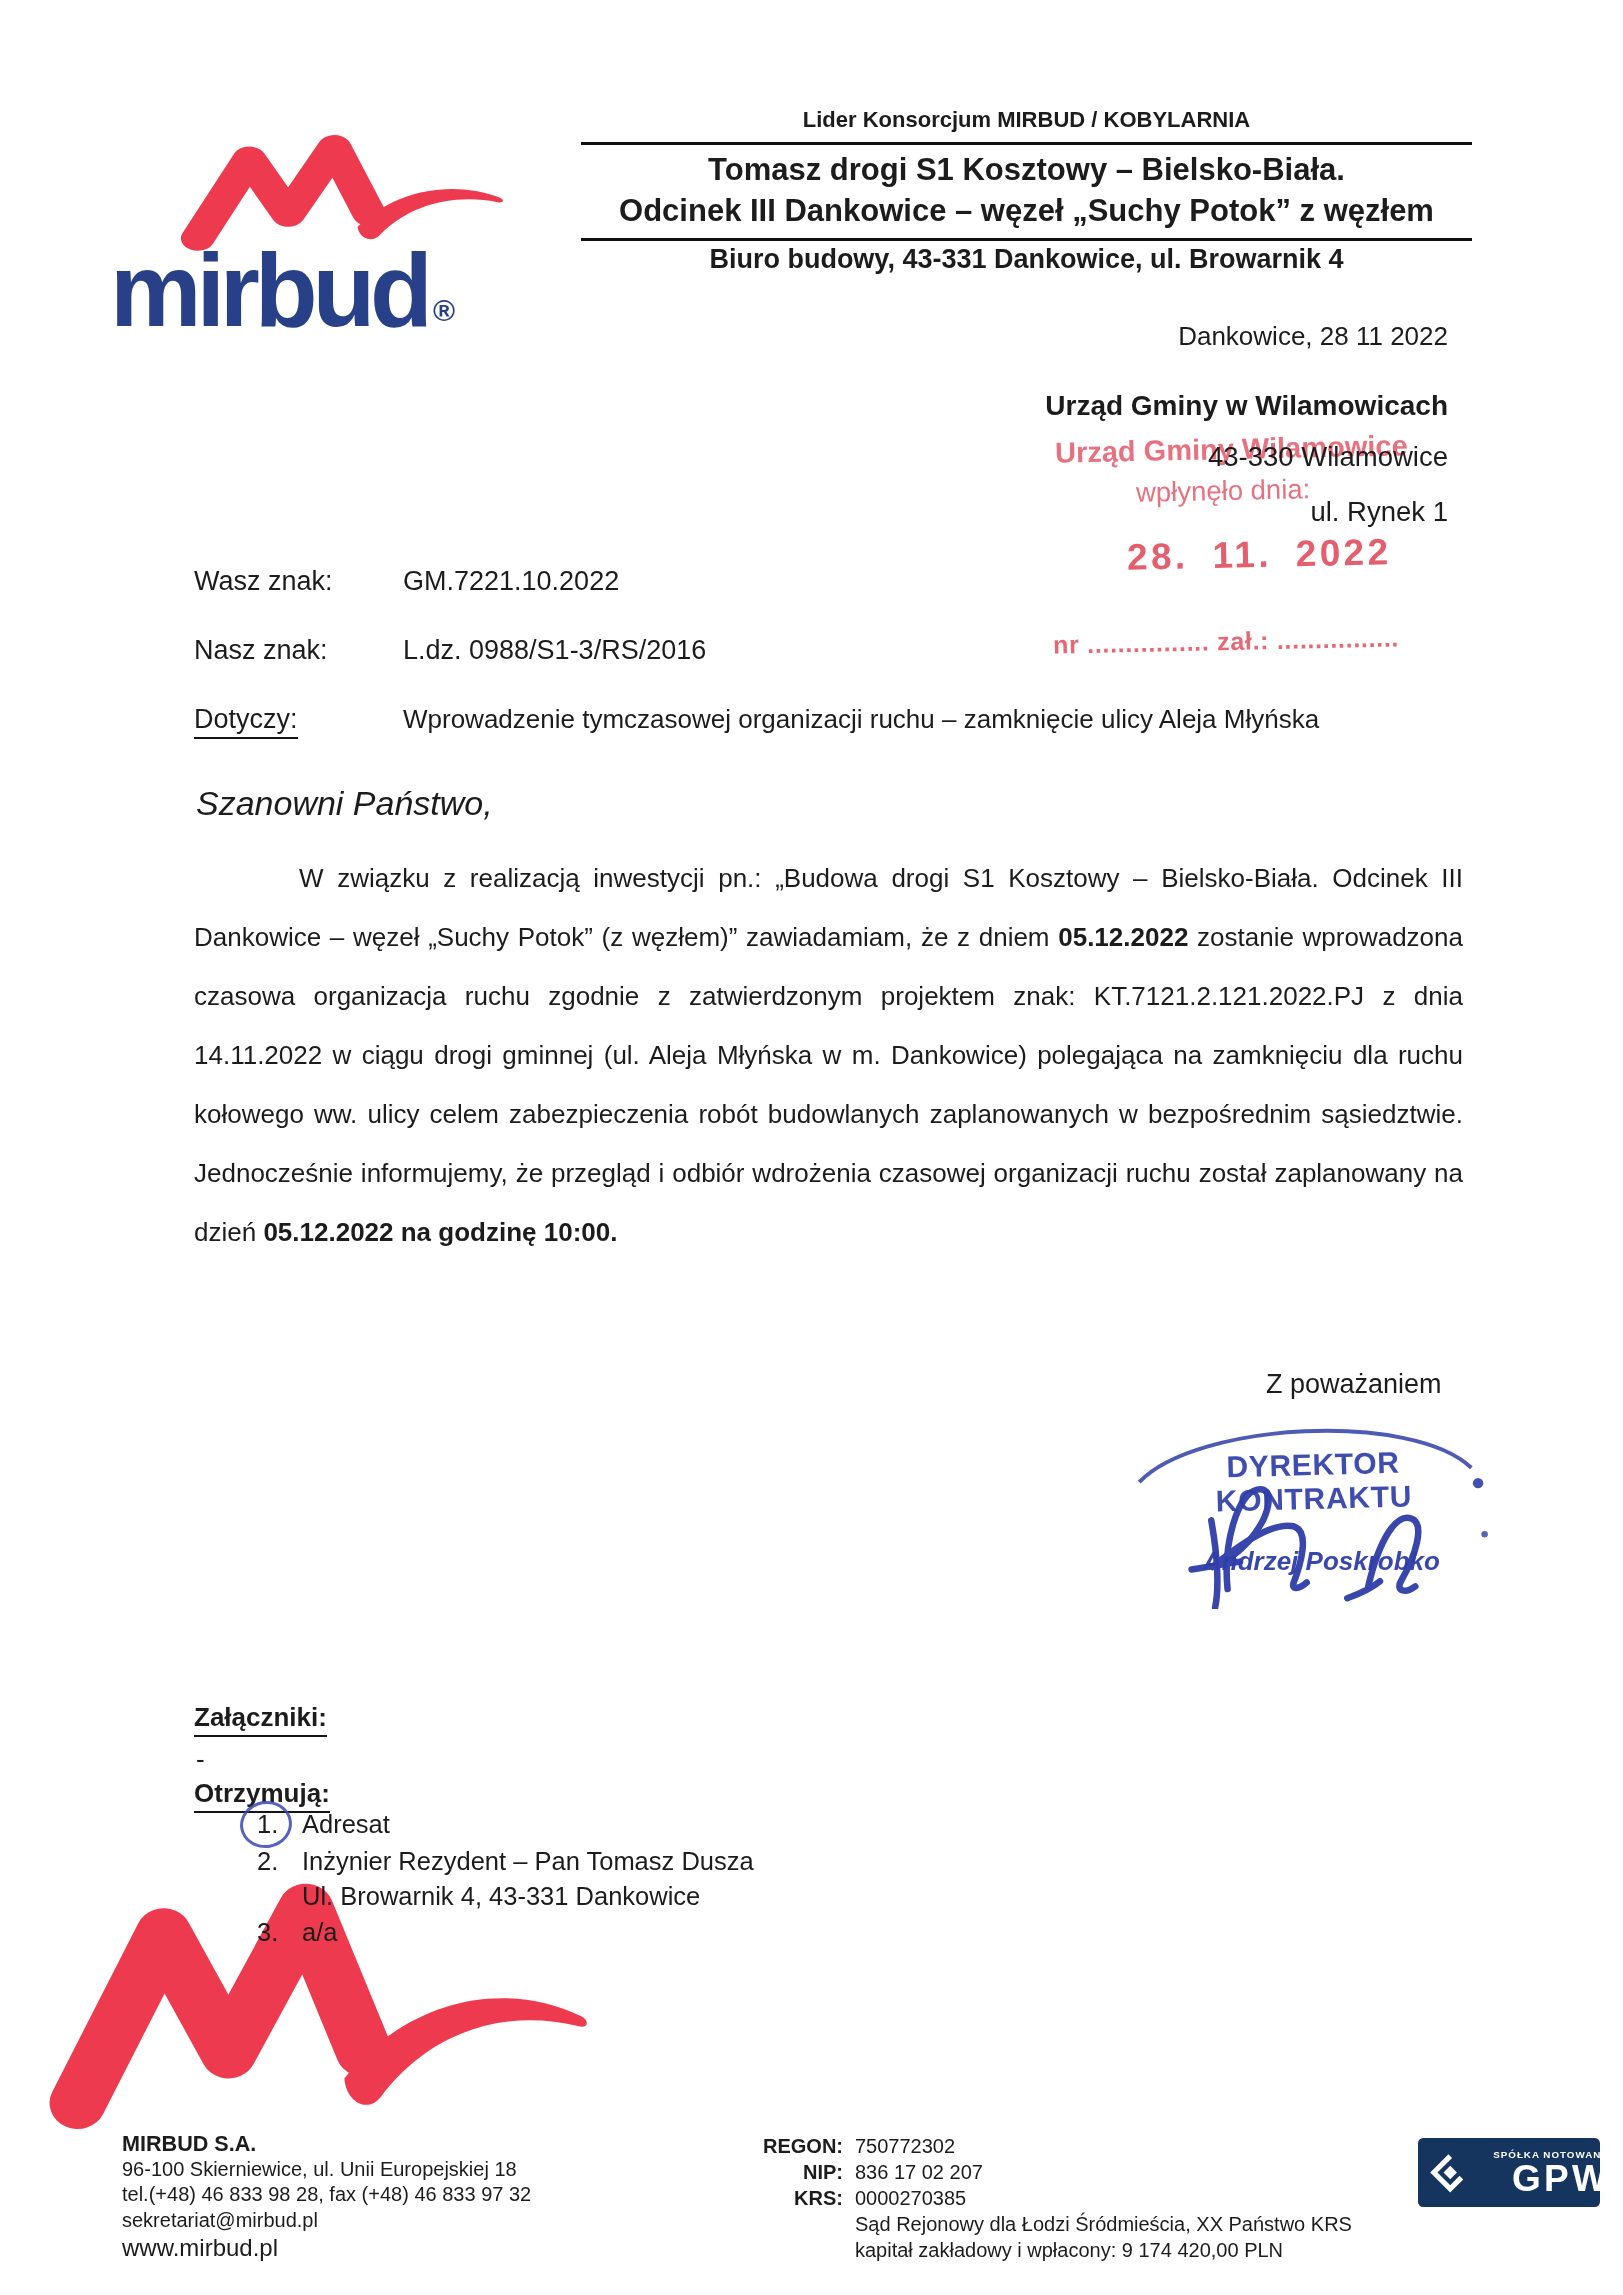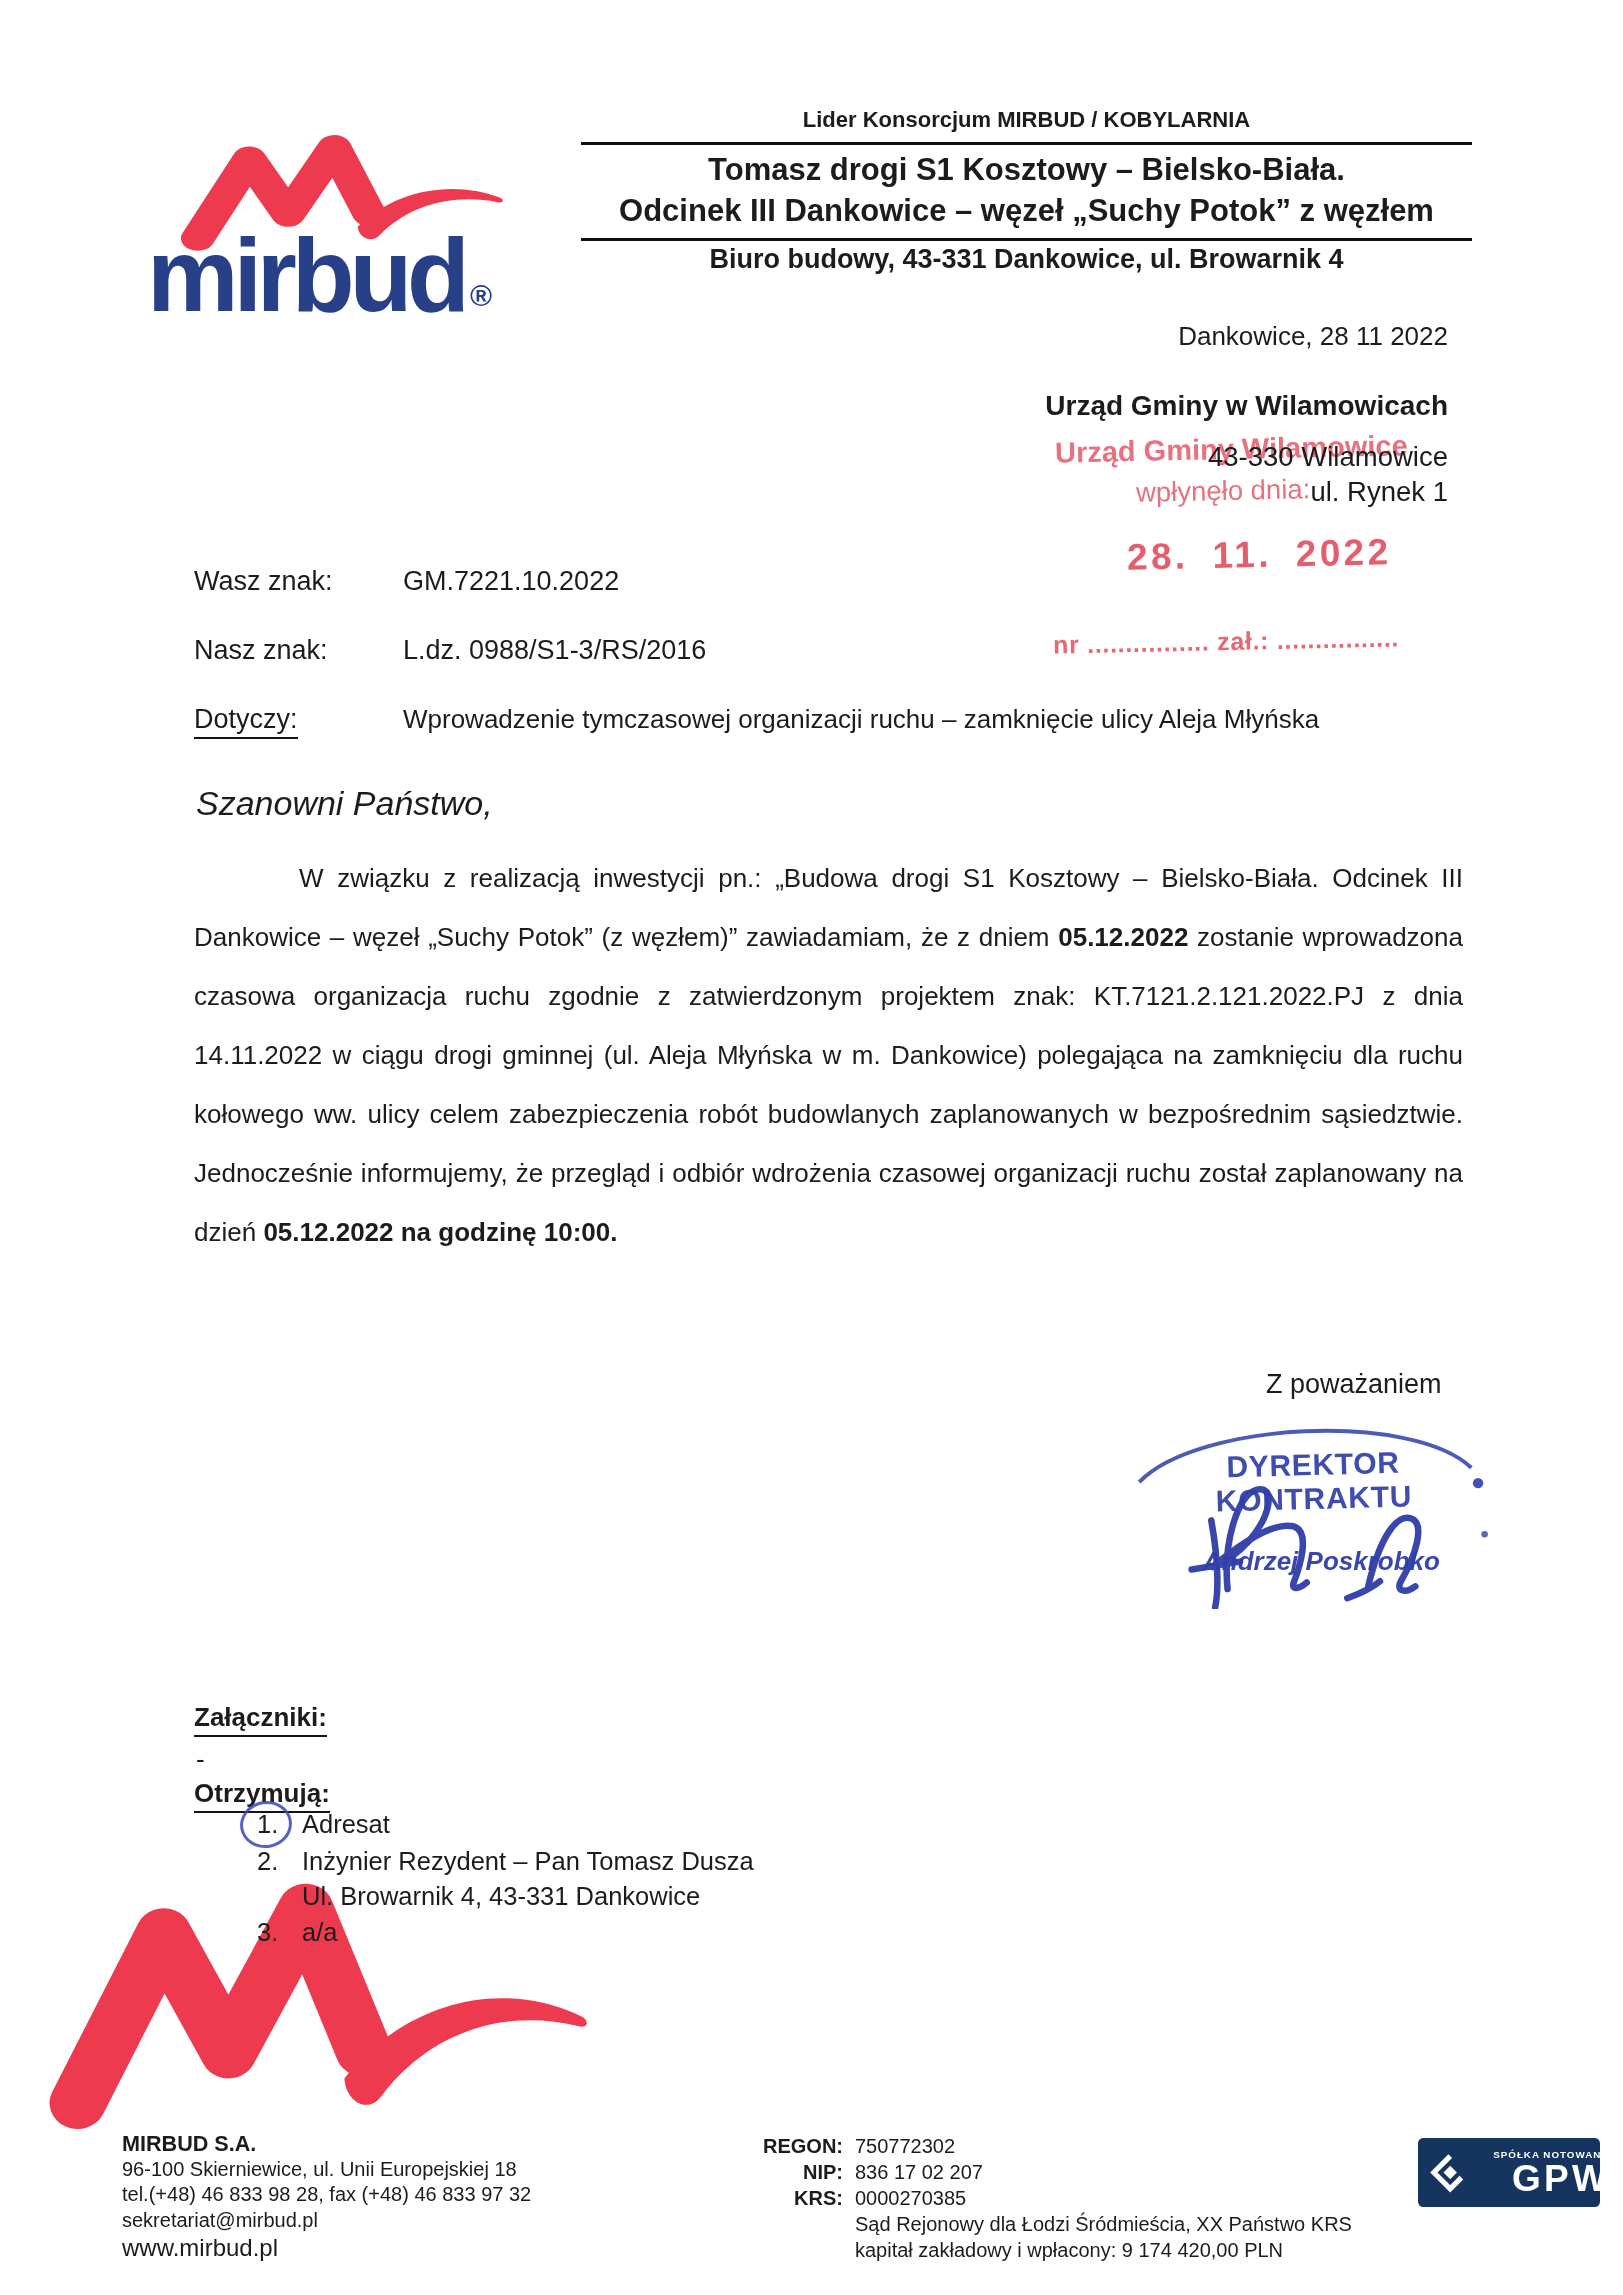--- a/index.html
+++ b/index.html
@@ -19,40 +19,40 @@
     background: #ffffff;
     font-family: "Liberation Sans", "DejaVu Sans", sans-serif;
     color: var(--ink);
     overflow: hidden;
   }
   .abs { position: absolute; }
 
   
   .logo-m-top { left: 162px; top: 122px; width: 347px; height: 131px; }
   .wordmark {
-    left: 110px; top: 224px;
+    left: 110px; top: 239px;
     font-size: 103px; font-weight: 700; color: var(--brand-navy);
-    letter-spacing: -5.2px; line-height: 1; white-space: nowrap; margin-left: 37px;
+    letter-spacing: -5.2px; line-height: 1; white-space: nowrap;
   }
   .wordmark .reg {
     font-size: 30px; letter-spacing: 0; font-weight: 700;
     position: relative; top: -5.2px; margin-left: 5.2px;
   }
   .hdr { left: 581px; top: 103px; width: 891px; text-align: center; }
   .hdr-consortium { font-size: 22px; font-weight: 700; line-height: 34px; }
   .hdr-rule { border-top: 3.9px solid #101010; margin: 5.2px 0 3.9px; }
   .hdr-rule2 { border-top: 3.3px solid #101010; margin: 6.5px 0 2.6px; }
   .hdr-project { font-size: 31px; font-weight: 700; line-height: 41px; }
   .hdr-office { font-size: 27px; font-weight: 700; line-height: 33px; }
 
   
   .place-date { right: 175px; top: 321px; font-size: 26px; text-align: right; }
   .addr-name { right: 175px; top: 390px; font-size: 28px; font-weight: 700; text-align: right; }
   .addr-postal { right: 175px; top: 441px; font-size: 27.5px; text-align: right; z-index: 3; }
-  .addr-street { right: 175px; top: 476px; font-size: 27.5px; text-align: right; z-index: 3; }
+  .addr-street { right: 175px; top: 496px; font-size: 27.5px; text-align: right; z-index: 3; }
 
   
   .stamp-red-txt { color: var(--stamp-red); z-index: 2; transform: rotate(-1.2deg); }
   .stamp-org { left: 1055px; top: 433px; font-size: 29px; font-weight: 600; opacity: .8; }
   .stamp-received { left: 1136px; top: 475px; font-size: 27.5px; opacity: .8; }
   .stamp-date {
     left: 1127px; top: 534px; font-size: 37px; font-weight: 700;
     letter-spacing: 3.3px; word-spacing: 10.5px; opacity: .9;
   }
   .stamp-nr { left: 1053px; top: 627px; font-size: 25px; font-weight: 600; opacity: .85; letter-spacing: 0.7px; }

